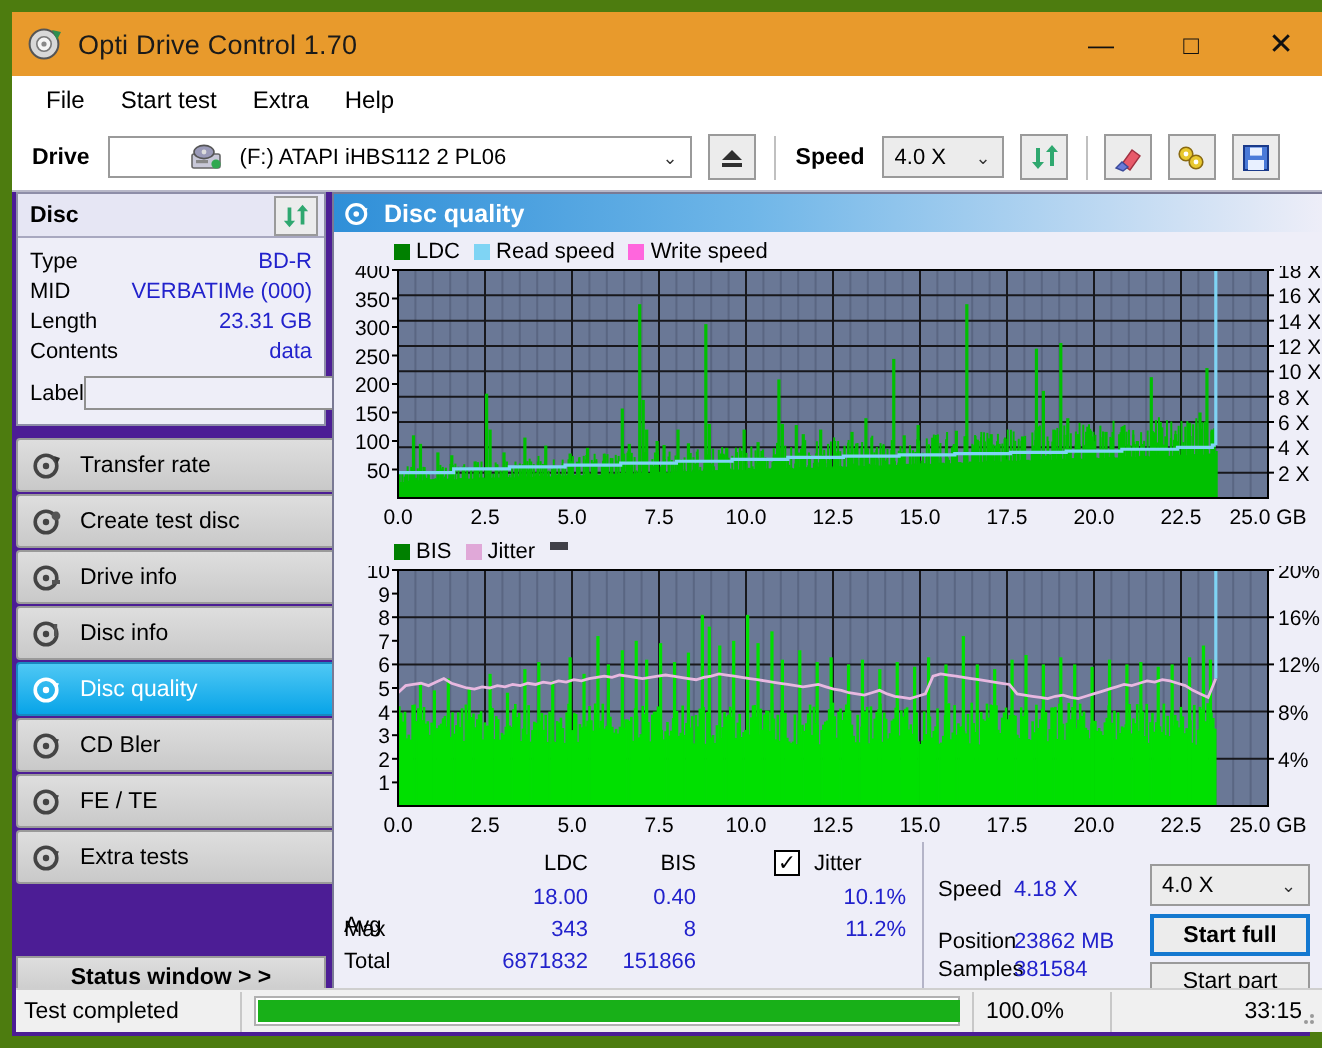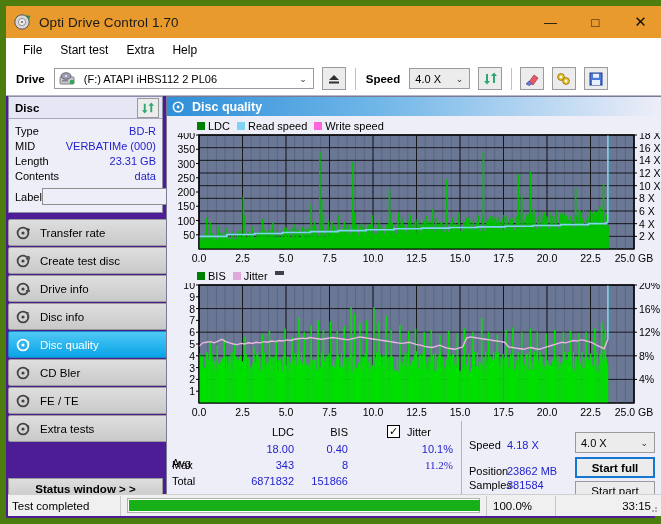--- a/index.html
+++ b/index.html
@@ -31,21 +31,21 @@
 
   
   .toolbar{position:absolute;left:0;top:56px;width:657px;height:34px;background:#fff;
            display:flex;align-items:center;box-sizing:border-box;
            border-bottom:1px solid #b8b8c8;}
   .tb-label{font-size:11.5px;font-weight:bold;color:#000;margin-left:10px;margin-right:9px;}
   .combo{height:21px;border:1px solid #9a9a9a;background:#fff;display:flex;align-items:center;
          box-sizing:border-box;font-size:11px;color:#000;position:relative;}
   .combo .cv{padding-left:5px;white-space:nowrap;overflow:hidden;}
   .combo .arrow{margin-left:auto;margin-right:6px;font-size:9px;color:#333;}
-  #drive-combo{width:260px;}
+  #drive-combo{width:292px;padding-left:36px;}
   #speed-combo{width:61px;background:#ececec;}
   .drive-ico{width:16px;height:14px;margin-left:4px;margin-right:4px;position:relative;flex:0 0 auto;}
   .tbtn{width:24px;height:23px;border:1px solid #9a9a9a;background:#ececec;
         display:flex;align-items:center;justify-content:center;box-sizing:border-box;margin-left:8px;}
   .sep{width:1px;height:22px;background:#c0c0c0;margin-left:9px;}
 
   
   .leftpanel{position:absolute;left:2px;top:90px;width:155px;height:404px;}
   .disc-box{border:1px solid #8e8ea8;background:#eeeef8;box-sizing:border-box;width:155px;}
   .disc-head{height:22px;background:#e6e6f4;display:flex;align-items:center;
@@ -1831,21 +1831,21 @@
       <span class="stat-txt" style="left:240px;top:5px;">Jitter</span>
 
       <span class="stat-txt" style="left:5px;top:36px;">Avg</span>
       <span class="stat-val" style="left:70px;top:22px;width:57px;">18.00</span>
       <span class="stat-val" style="left:131px;top:22px;width:50px;">0.40</span>
       <span class="stat-val" style="left:228px;top:22px;width:58px;text-align:right;">10.1%</span>
 
       <span class="stat-txt" style="left:5px;top:38px;">Max</span>
       <span class="stat-val" style="left:70px;top:38px;width:57px;">343</span>
       <span class="stat-val" style="left:131px;top:38px;width:50px;">8</span>
-      <span class="stat-val" style="left:228px;top:38px;width:58px;font-family:Liberation Serif, serif;">11.2%</span>
+      <span class="stat-val" style="left:228px;top:38px;width:58px;">11.2%</span>
 
       <span class="stat-txt" style="left:5px;top:54px;">Total</span>
       <span class="stat-val" style="left:60px;top:54px;width:67px;">6871832</span>
       <span class="stat-val" style="left:124px;top:54px;width:57px;">151866</span>
 
       <span class="vline" style="left:294px;top:0;height:78px;"></span>
 
       <span class="stat-txt" style="left:302px;top:18px;">Speed</span>
       <span class="stat-val" style="left:340px;top:18px;width:58px;text-align:left;">4.18 X</span>
       <span class="stat-txt" style="left:302px;top:44px;">Position</span>

